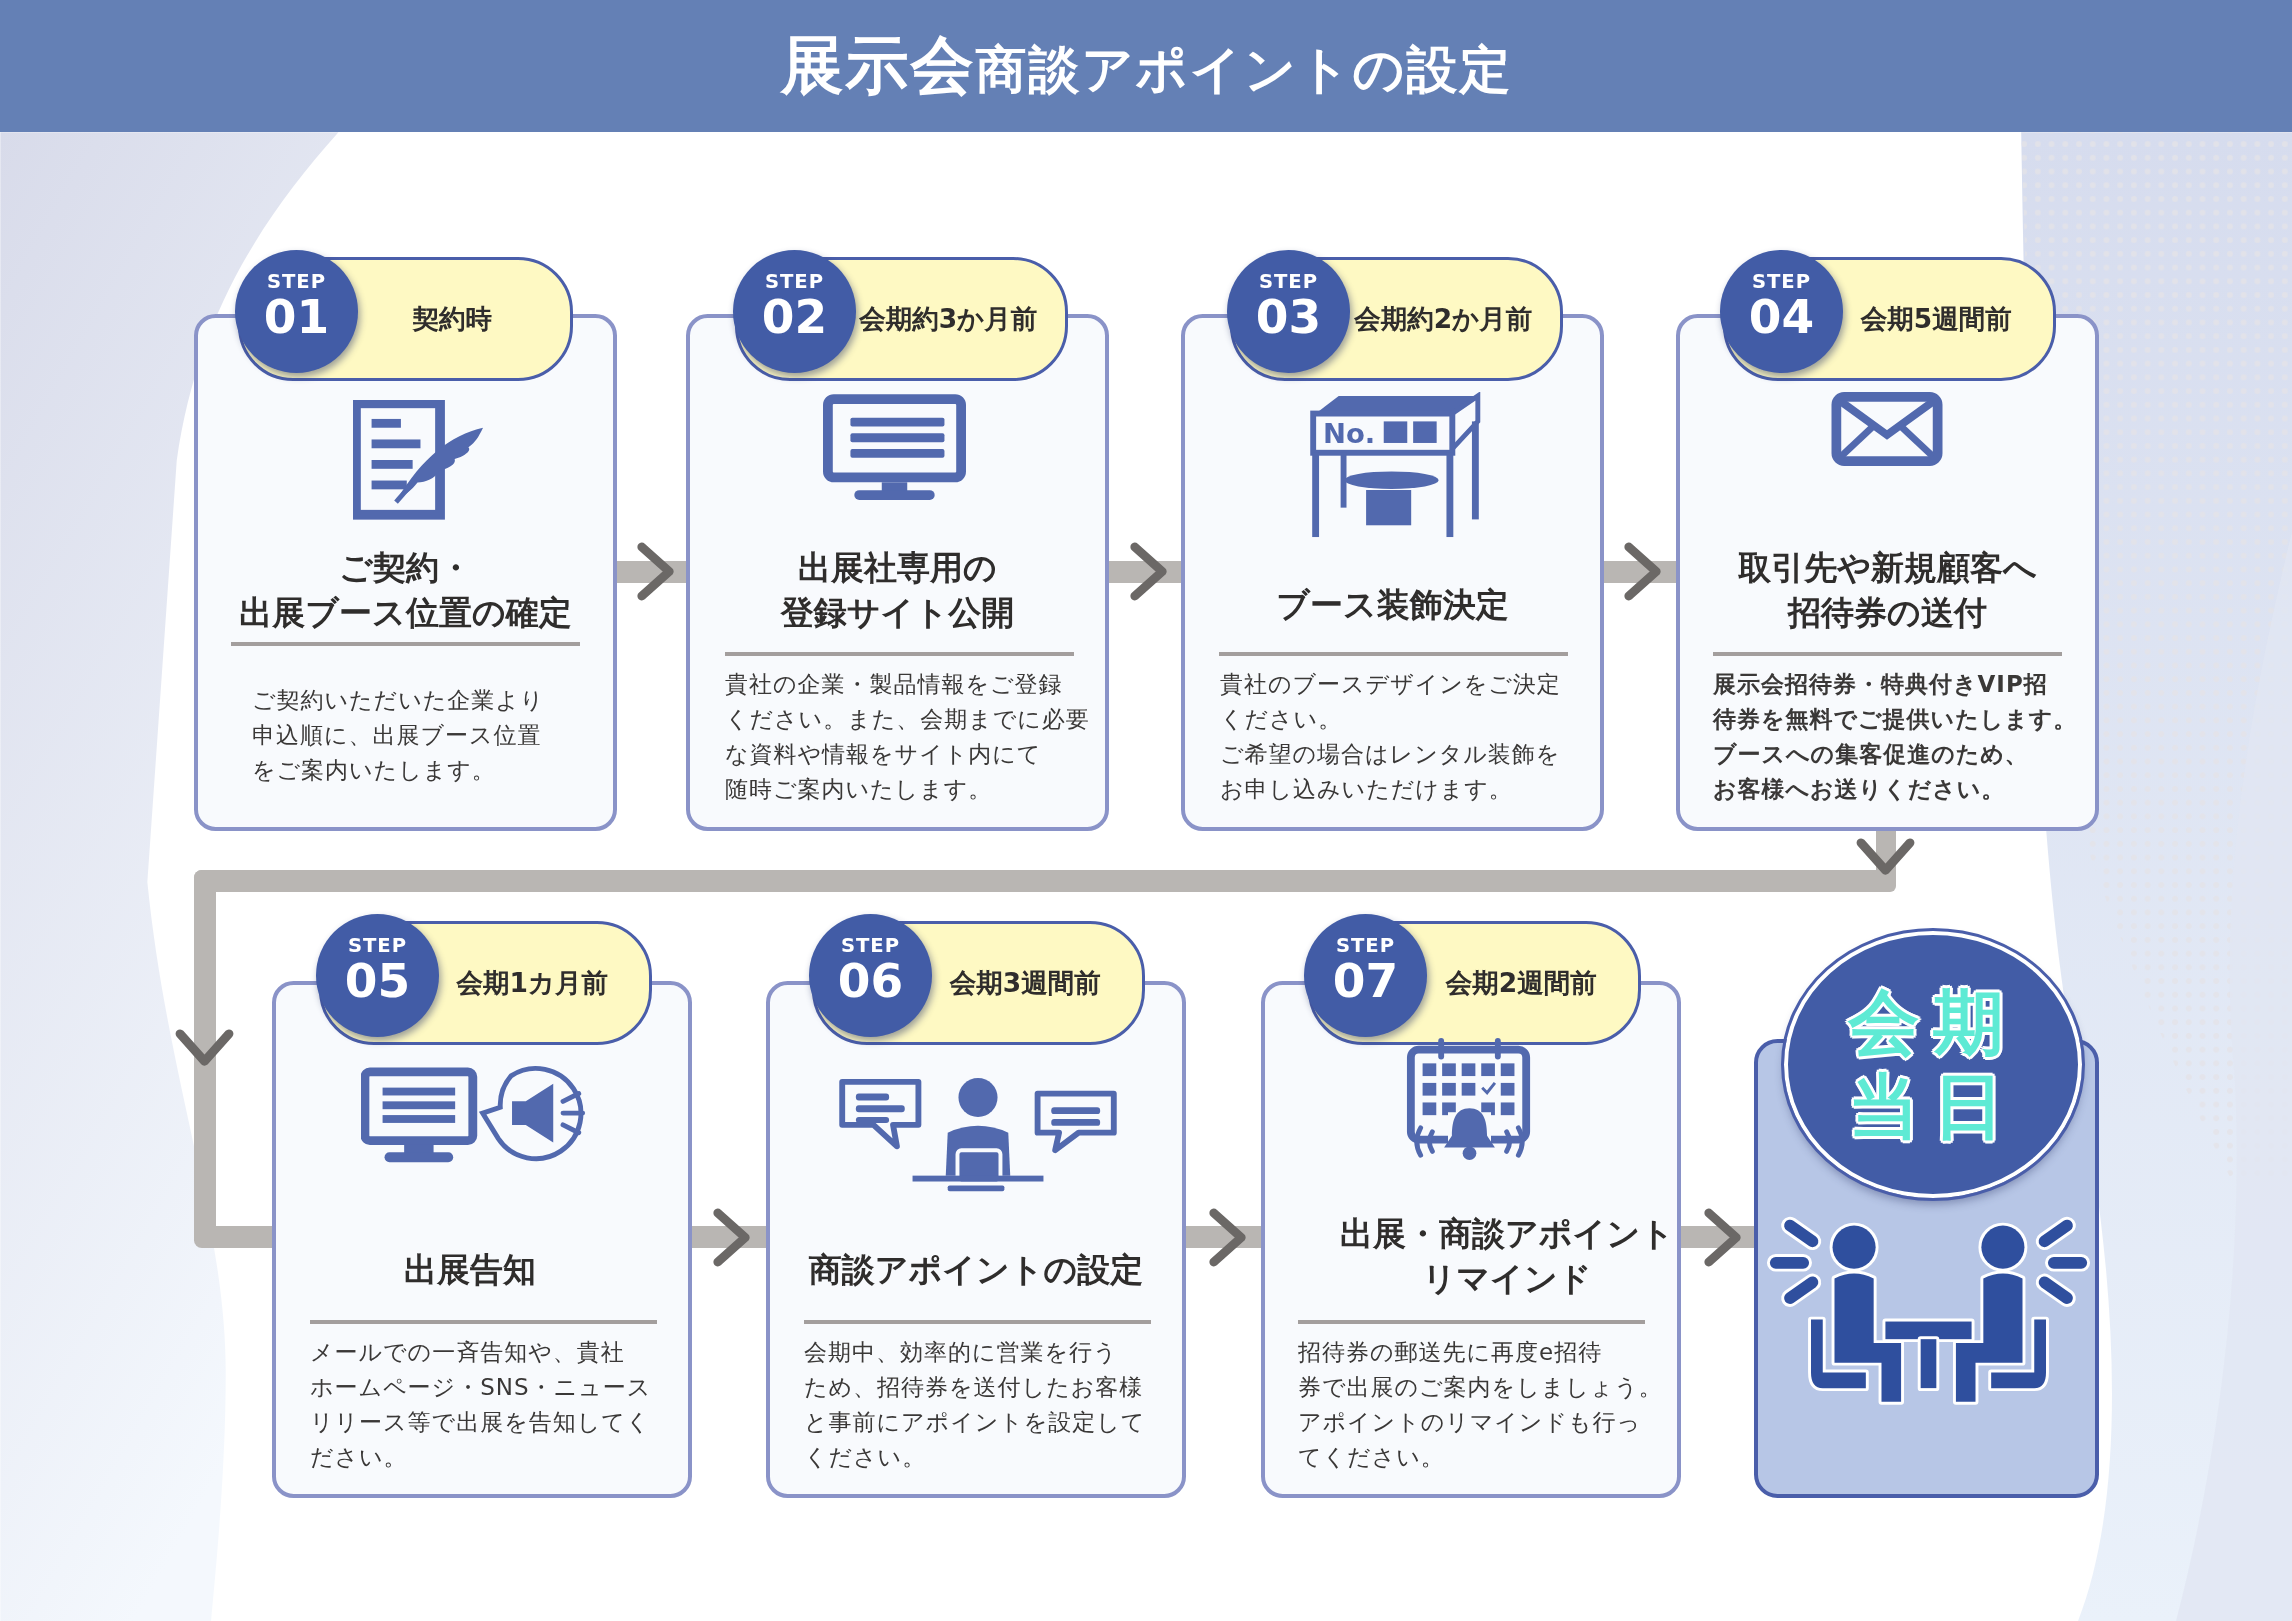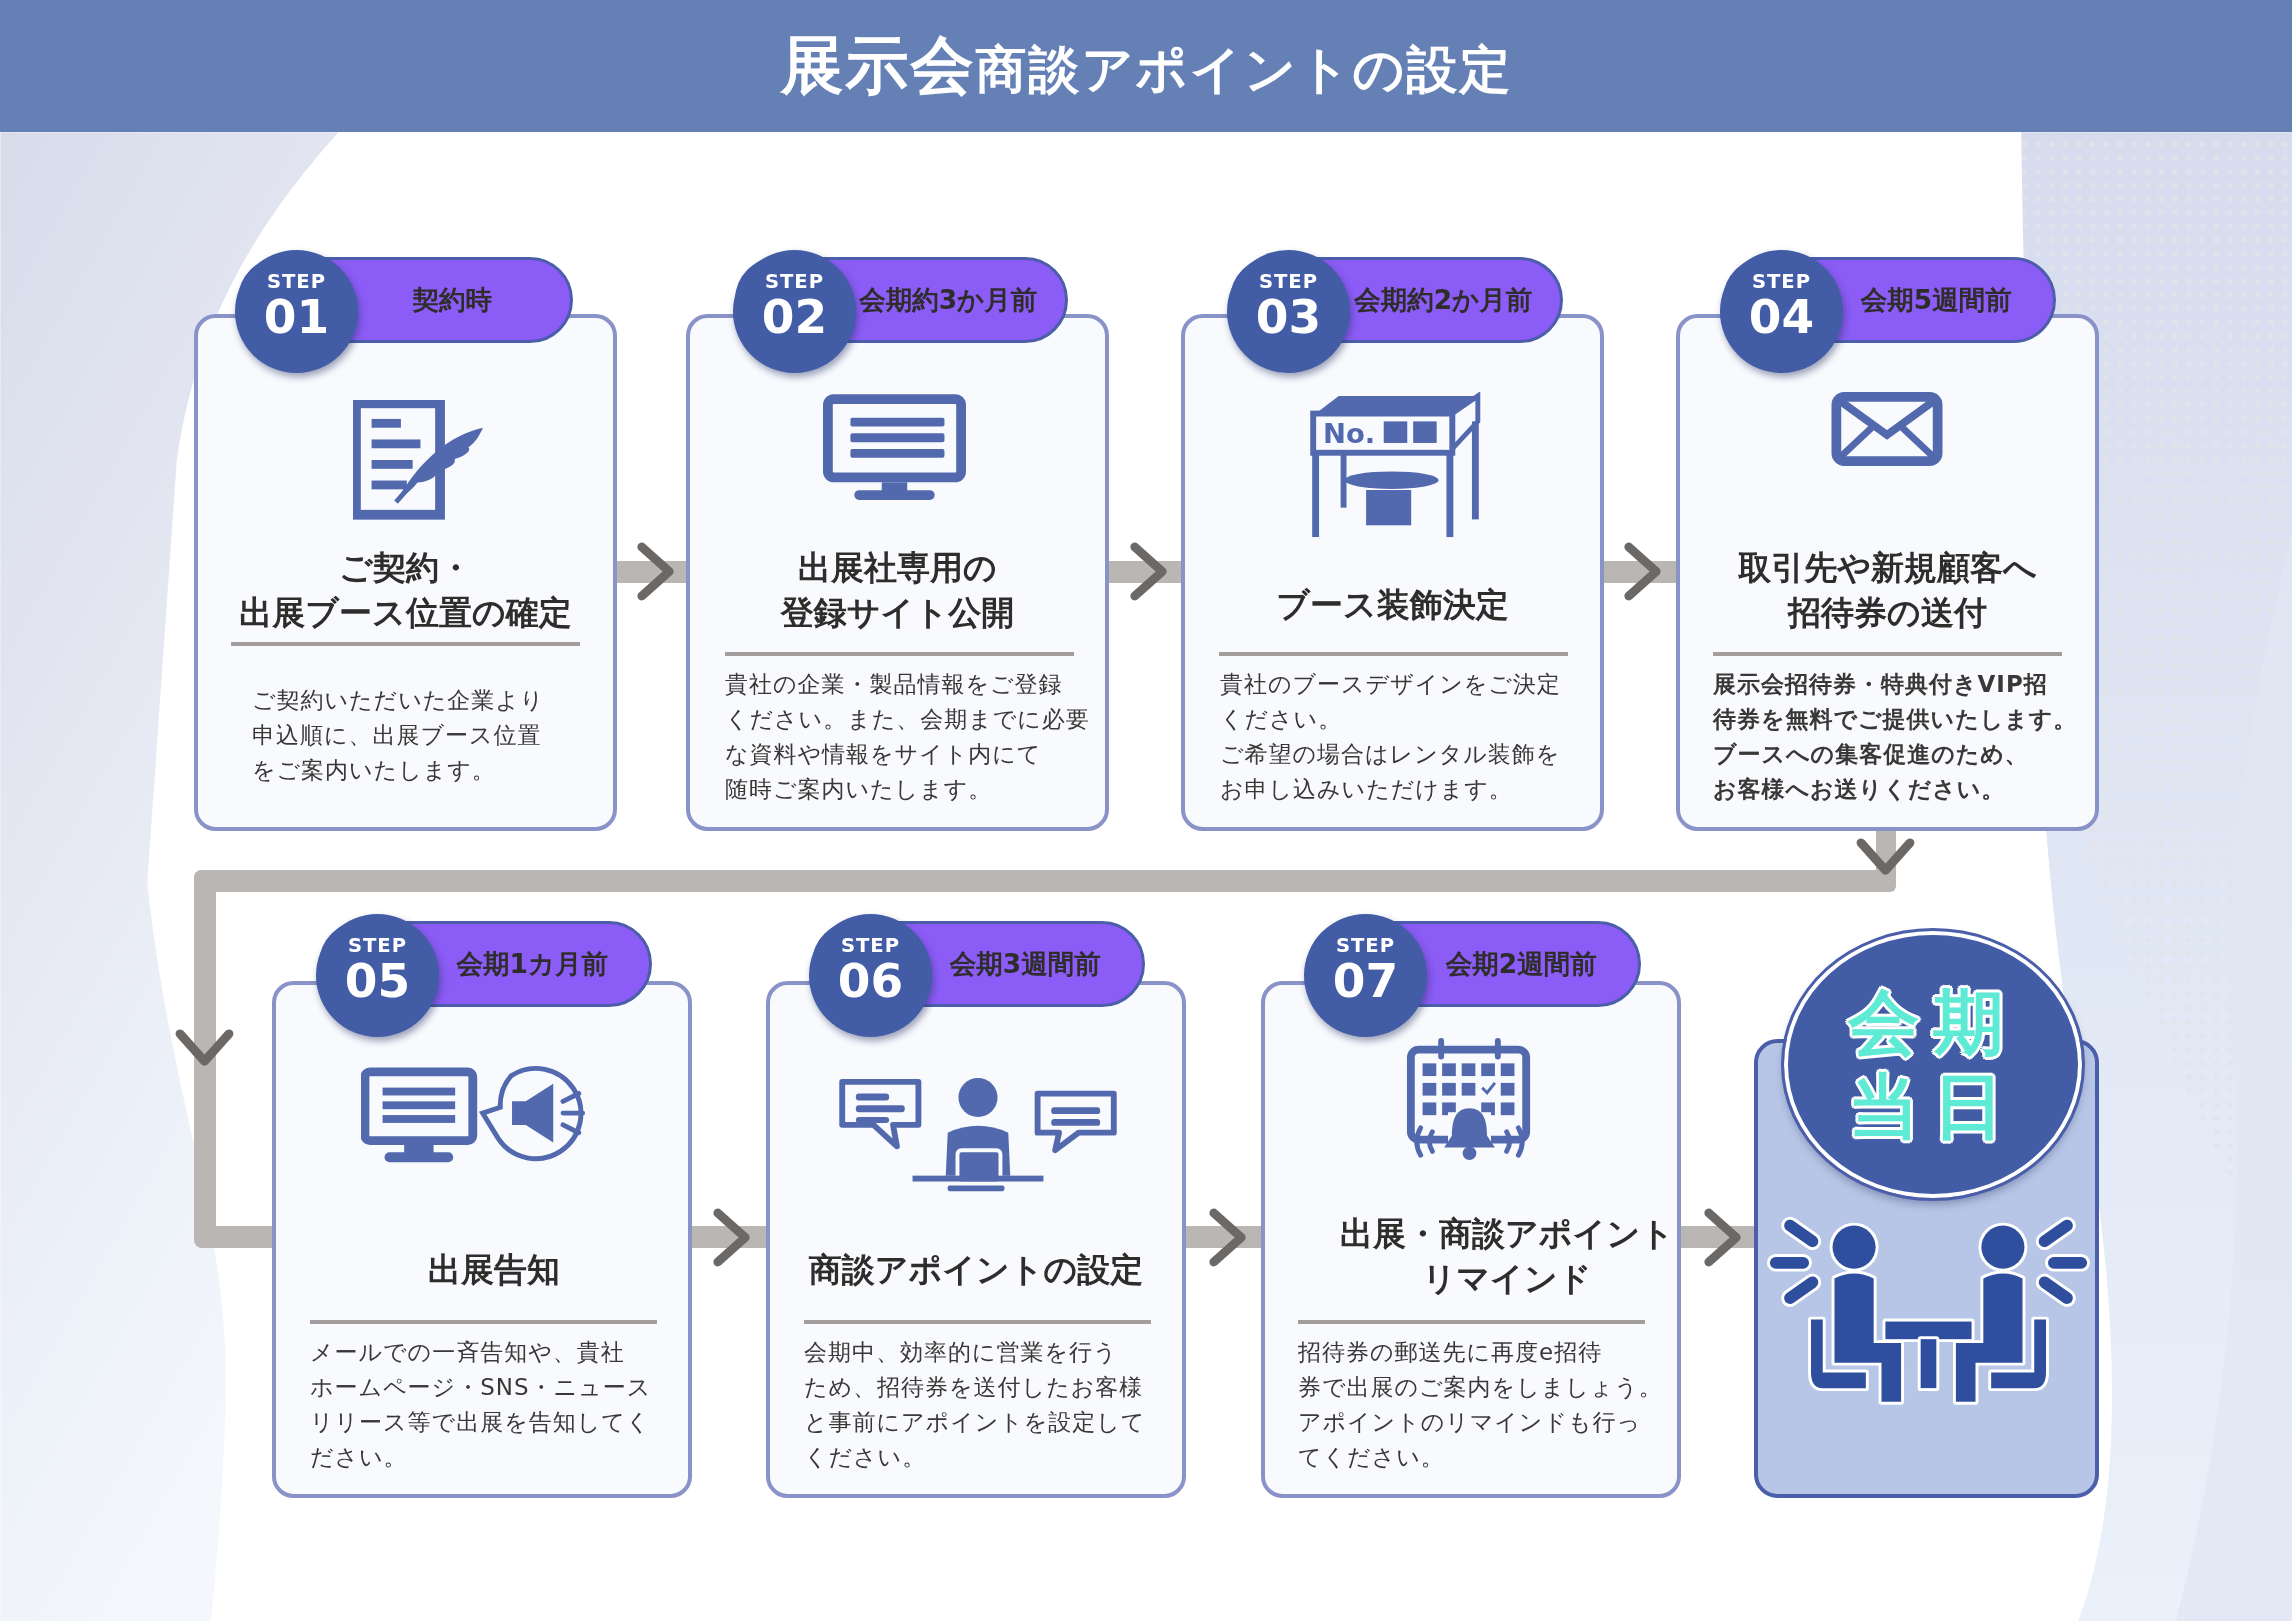--- a/index.html
+++ b/index.html
@@ -8,21 +8,21 @@
   .bg { position:absolute; inset:0; z-index:0; }
   .header { position:absolute; left:0; top:0; width:2293px; height:132px; background:#6480b5; z-index:2;
             display:flex; align-items:center; justify-content:center; }
   .header h1 { margin:0; color:#fff; font-size:63px; font-weight:bold; letter-spacing:2px; }
   .header h1 .small { font-size:51px; }
 
   .connector { position:absolute; background:#b9b6b3; z-index:1; }
   .chev { position:absolute; z-index:4; }
 
   .card { position:absolute; background:#f8fafd; border:4.9px solid #8a93c8; border-radius:21.6px; z-index:3; box-sizing:border-box; }
-  .pill { position:absolute; height:86px; background:#8b5cf6; border:3.9px solid #4a5eaa; border-radius:55px; z-index:5; box-sizing:border-box; }
+  .pill { position:absolute; height:124px; background:#fef9c3; border:3.9px solid #4a5eaa; border-radius:55px; z-index:5; box-sizing:border-box; }
   .pill .label { position:absolute; left:113px; right:19.6px; top:0; bottom:0; display:flex; align-items:center; justify-content:center;
                  font-size:26.5px; font-weight:bold; color:#2f2d2c; white-space:nowrap; }
   .badge { position:absolute; width:123px; height:123px; border-radius:50%; background:#425ca6; z-index:6;
            box-shadow:2px 3.9px 7.8px rgba(40,50,100,0.45); color:#ffffff; text-align:center; }
   .badge .step { position:absolute; left:0; right:0; top:19.6px; font-size:19.6px; font-weight:bold; letter-spacing:1px; }
   .badge .num { position:absolute; left:0; right:0; top:39px; font-size:47px; font-weight:bold; }
 
   .icon { position:absolute; z-index:6; }
   .title { position:absolute; left:0; right:0; text-align:center; font-size:33px; font-weight:bold; color:#2f2d2c; line-height:45px; z-index:6; }
   .rule { position:absolute; height:3.9px; background:#a39e9d; z-index:6; }
@@ -233,21 +233,21 @@
     <rect x="22" y="38" width="74" height="8" fill="#5269ae"></rect>
     <rect x="22" y="52" width="74" height="8" fill="#5269ae"></rect>
     <rect x="44" y="82" width="30" height="10" fill="#5269ae"></rect>
     <rect x="24" y="90" width="70" height="10" rx="5" fill="#5269ae"></rect>
     <path d="M153 12 A46 46 0 1 1 140 76 L124 50 L142 44 A46 46 0 0 1 153 12 Z" fill="none" stroke="#5269ae" stroke-width="5"></path>
     <polygon points="154,38 168,38 196,20 196,80 168,62 154,62" fill="#5269ae"></polygon>
     <line x1="206" y1="38" x2="222" y2="30" stroke="#5269ae" stroke-width="5" stroke-linecap="round"></line>
     <line x1="206" y1="50" x2="226" y2="50" stroke="#5269ae" stroke-width="5" stroke-linecap="round"></line>
     <line x1="206" y1="62" x2="222" y2="70" stroke="#5269ae" stroke-width="5" stroke-linecap="round"></line>
   </svg>
-  <div class="title" style="left:272px;width:396px;right:auto;top:1247px;margin-left:24px;">
+  <div class="title" style="left:272px;width:396px;right:auto;top:1247px;">
     <div>出展告知</div>
   </div>
   <div class="rule" style="left:310px;top:1320px;width:347px;"></div>
   <div class="desc" style="left:310px;top:1335px;">メールでの一斉告知や、貴社
 ホームページ・SNS・ニュース
 リリース等で出展を告知してく
 ださい。</div>
 </div>
 
 <div>

